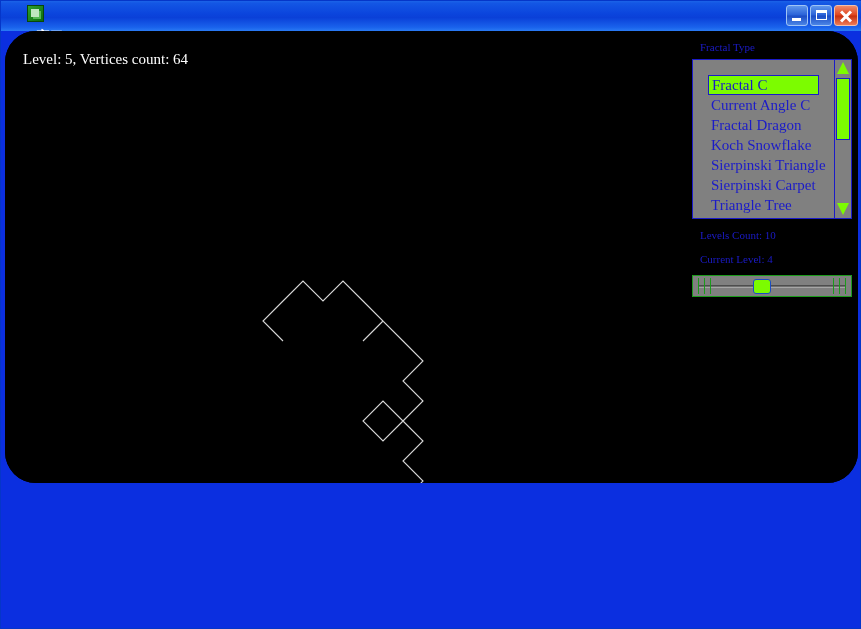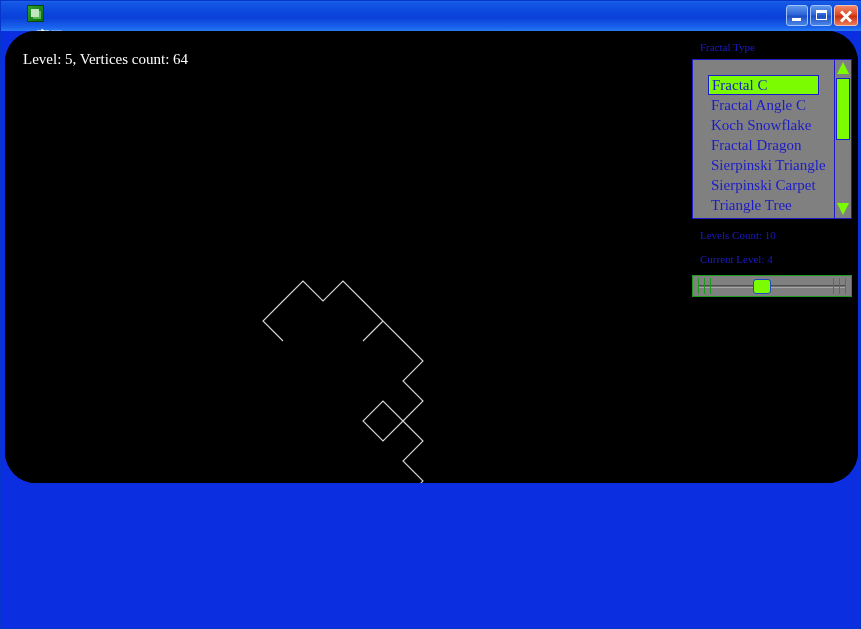--- a/index.html
+++ b/index.html
@@ -323,23 +323,23 @@
       </svg>
     </div>
 
     <div id="side-panel">
 
       <div class="panel-label" id="label-fractal-type">Fractal Type</div>
 
       <div id="listbox">
         <ul id="list-items">
             <li class="selected">Fractal C</li>
-            <li>Fractal Angle C</li>
+            <li>Current Angle C</li>
+            <li>Fractal Dragon</li>
             <li>Koch Snowflake</li>
-            <li>Fractal Dragon</li>
             <li>Sierpinski Triangle</li>
             <li>Sierpinski Carpet</li>
             <li>Triangle Tree</li>
           </ul>
         <div id="list-scrollbar">
           <div class="sb-arrow up">
             <span class="tri"></span>
           </div>
           <div id="sb-thumb"></div>
           <div class="sb-arrow down">

